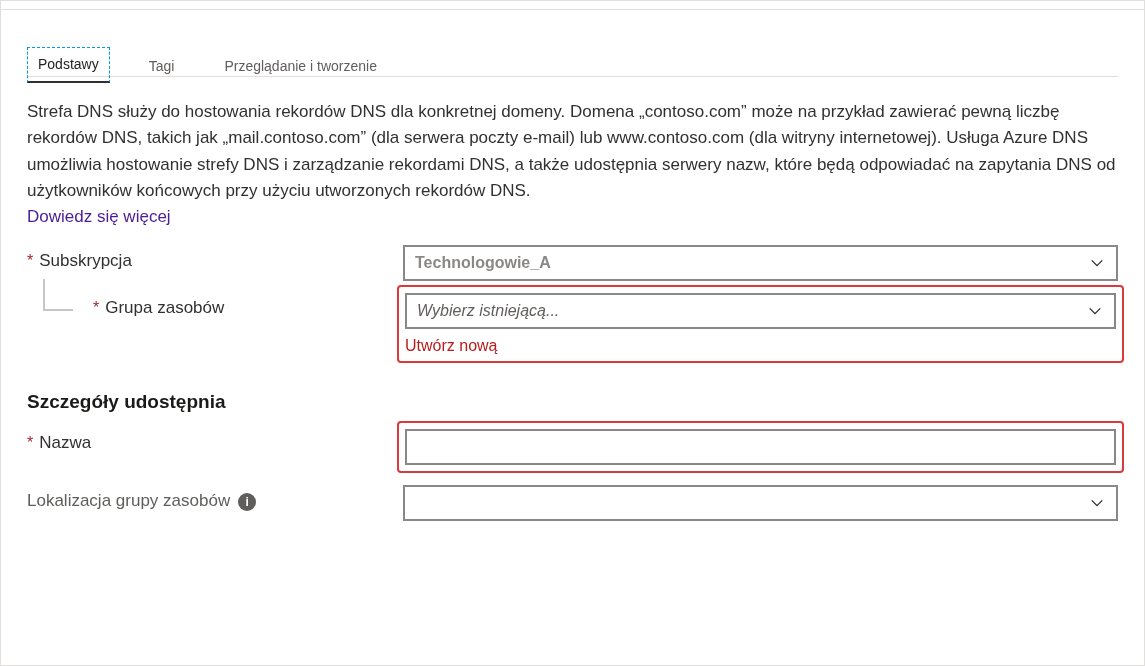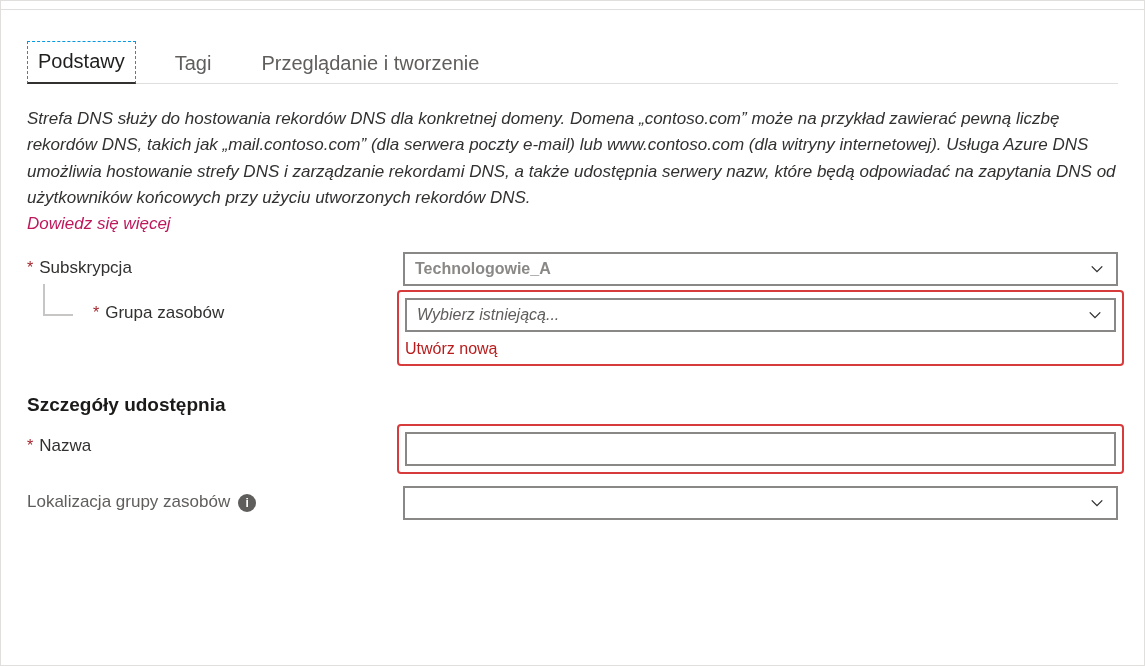--- a/index.html
+++ b/index.html
@@ -35,44 +35,43 @@
   }
   .tabs {
     display: flex;
     align-items: flex-end;
     gap: 28px;
     margin-top: 30px;
     border-bottom: 1px solid #e1dfdd;
   }
   .tab {
     padding: 8px 10px 8px 10px;
-    font-size: 20px;
+    font-size: 14px;
     color: #605e5c;
     cursor: pointer;
     position: relative;
-    top: 1px;
+    top: 7px;
     background: transparent;
     border: 1px solid transparent;
   }
   .tab.active {
     color: #201f1e;
     font-weight: 400;
     border: 1px dashed #0099e6;
     border-bottom: 2px solid #323130;
     padding-bottom: 9px;
   }
   .desc {
     margin-top: 22px;
     font-size: 17px;
     line-height: 1.55;
     color: #323130;
-    font-style: italic;
   }
   .learn-more {
-    color: #be185d;
+    color: #4c1d95;
     cursor: pointer;
   }
   .section-title {
     margin-top: 6px;
     font-size: 19px;
     font-weight: 600;
     color: #1b1a19;
   }
   .section-title.mt {
     margin-top: 34px;
@@ -129,21 +128,21 @@
     max-width: 720px;
   }
   .select, .text-input {
     width: 100%;
     height: 34px;
     border: 2px solid #8a8886;
     background: #fff;
     display: flex;
     align-items: center;
     justify-content: space-between;
-    padding: 10px 10px;
+    padding: 16px 10px;
     font-size: 16px;
     color: #605e5c;
     cursor: pointer;
   }
   .select .value { color: #605e5c; }
   .select .value.placeholder { font-style: italic; color: #605e5c; }
   .select .value.filled { color: #8a8886; font-weight:600; }
   .chevron {
     width: 18px; height: 18px; display: inline-flex; align-items:center; justify-content:center;
   }

